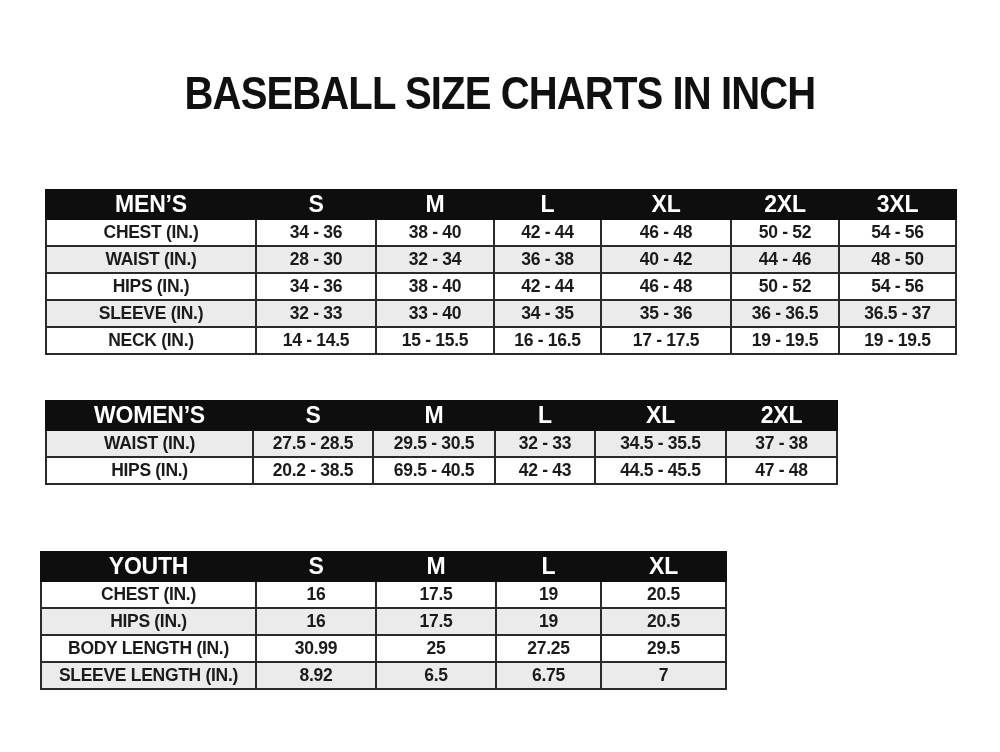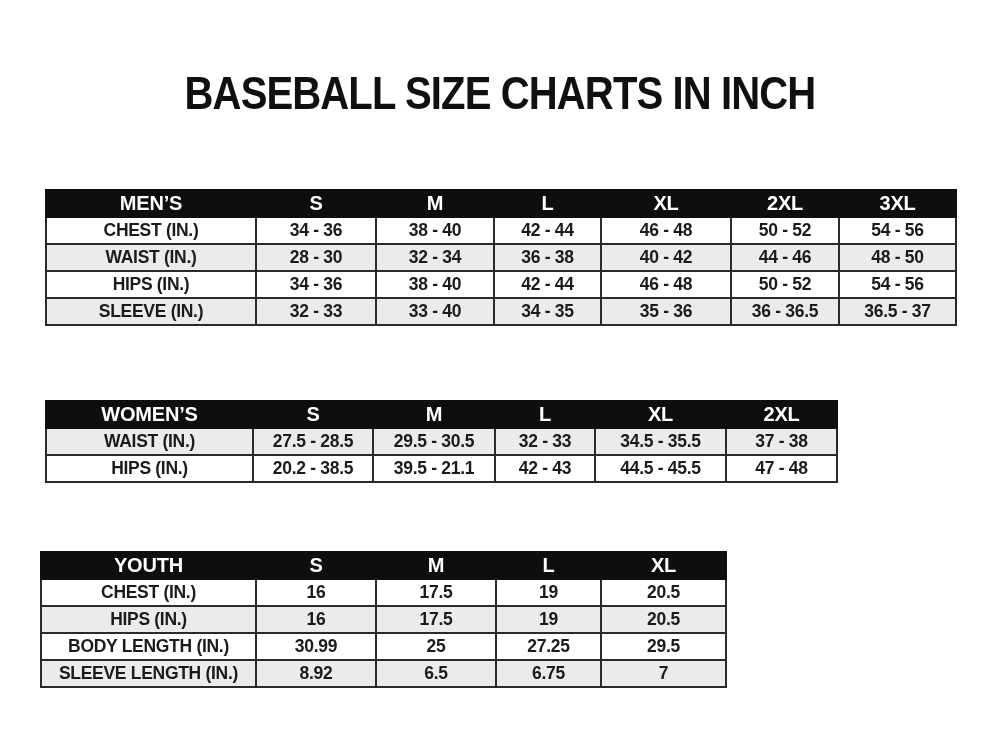--- a/index.html
+++ b/index.html
@@ -38,21 +38,21 @@
   .tbl-host table{
     border-collapse:collapse;
     table-layout:fixed;
     width:100%;
   }
   .tbl-host th{
     background:var(--header-bg);
     color:var(--header-text);
     border:2px solid var(--header-bg);
     height:27px;
-    font-size:20px;
+    font-size:23px;
     font-weight:bold;
     letter-spacing:-0.2px;
     text-align:center;
     vertical-align:middle;
     white-space:nowrap;
   }
   .tbl-host td{
     background:var(--row-bg);
     border:2px solid var(--border);
     height:27px;
@@ -126,20 +126,29 @@
           </tr>
           <tr class="alt">
             <td>SLEEVE (IN.)</td>
             <td>32 - 33</td>
             <td>33 - 40</td>
             <td>34 - 35</td>
             <td>35 - 36</td>
             <td>36 - 36.5</td>
             <td>36.5 - 37</td>
           </tr>
+          <tr>
+            <td>NECK (IN.)</td>
+            <td>14 - 14.5</td>
+            <td>15 - 15.5</td>
+            <td>16 - 16.5</td>
+            <td>17 - 17.5</td>
+            <td>19 - 19.5</td>
+            <td>19 - 19.5</td>
+          </tr>
         </tbody>
       </table>
     </div>
   <div id="host-womens" class="tbl-host">
       <table>
         <colgroup>
           <col style="width: 207px;">
           <col style="width: 120px;">
           <col style="width: 122px;">
           <col style="width: 100px;">
@@ -161,21 +170,21 @@
             <td>WAIST (IN.)</td>
             <td>27.5 - 28.5</td>
             <td>29.5 - 30.5</td>
             <td>32 - 33</td>
             <td>34.5 - 35.5</td>
             <td>37 - 38</td>
           </tr>
           <tr>
             <td>HIPS (IN.)</td>
             <td>20.2 - 38.5</td>
-            <td>39.5 - 21.1</td>
+            <td>69.5 - 40.5</td>
             <td>42 - 43</td>
             <td>44.5 - 45.5</td>
             <td>47 - 48</td>
           </tr>
         </tbody>
       </table>
     </div>
   <div id="host-youth" class="tbl-host">
       <table>
         <colgroup>

